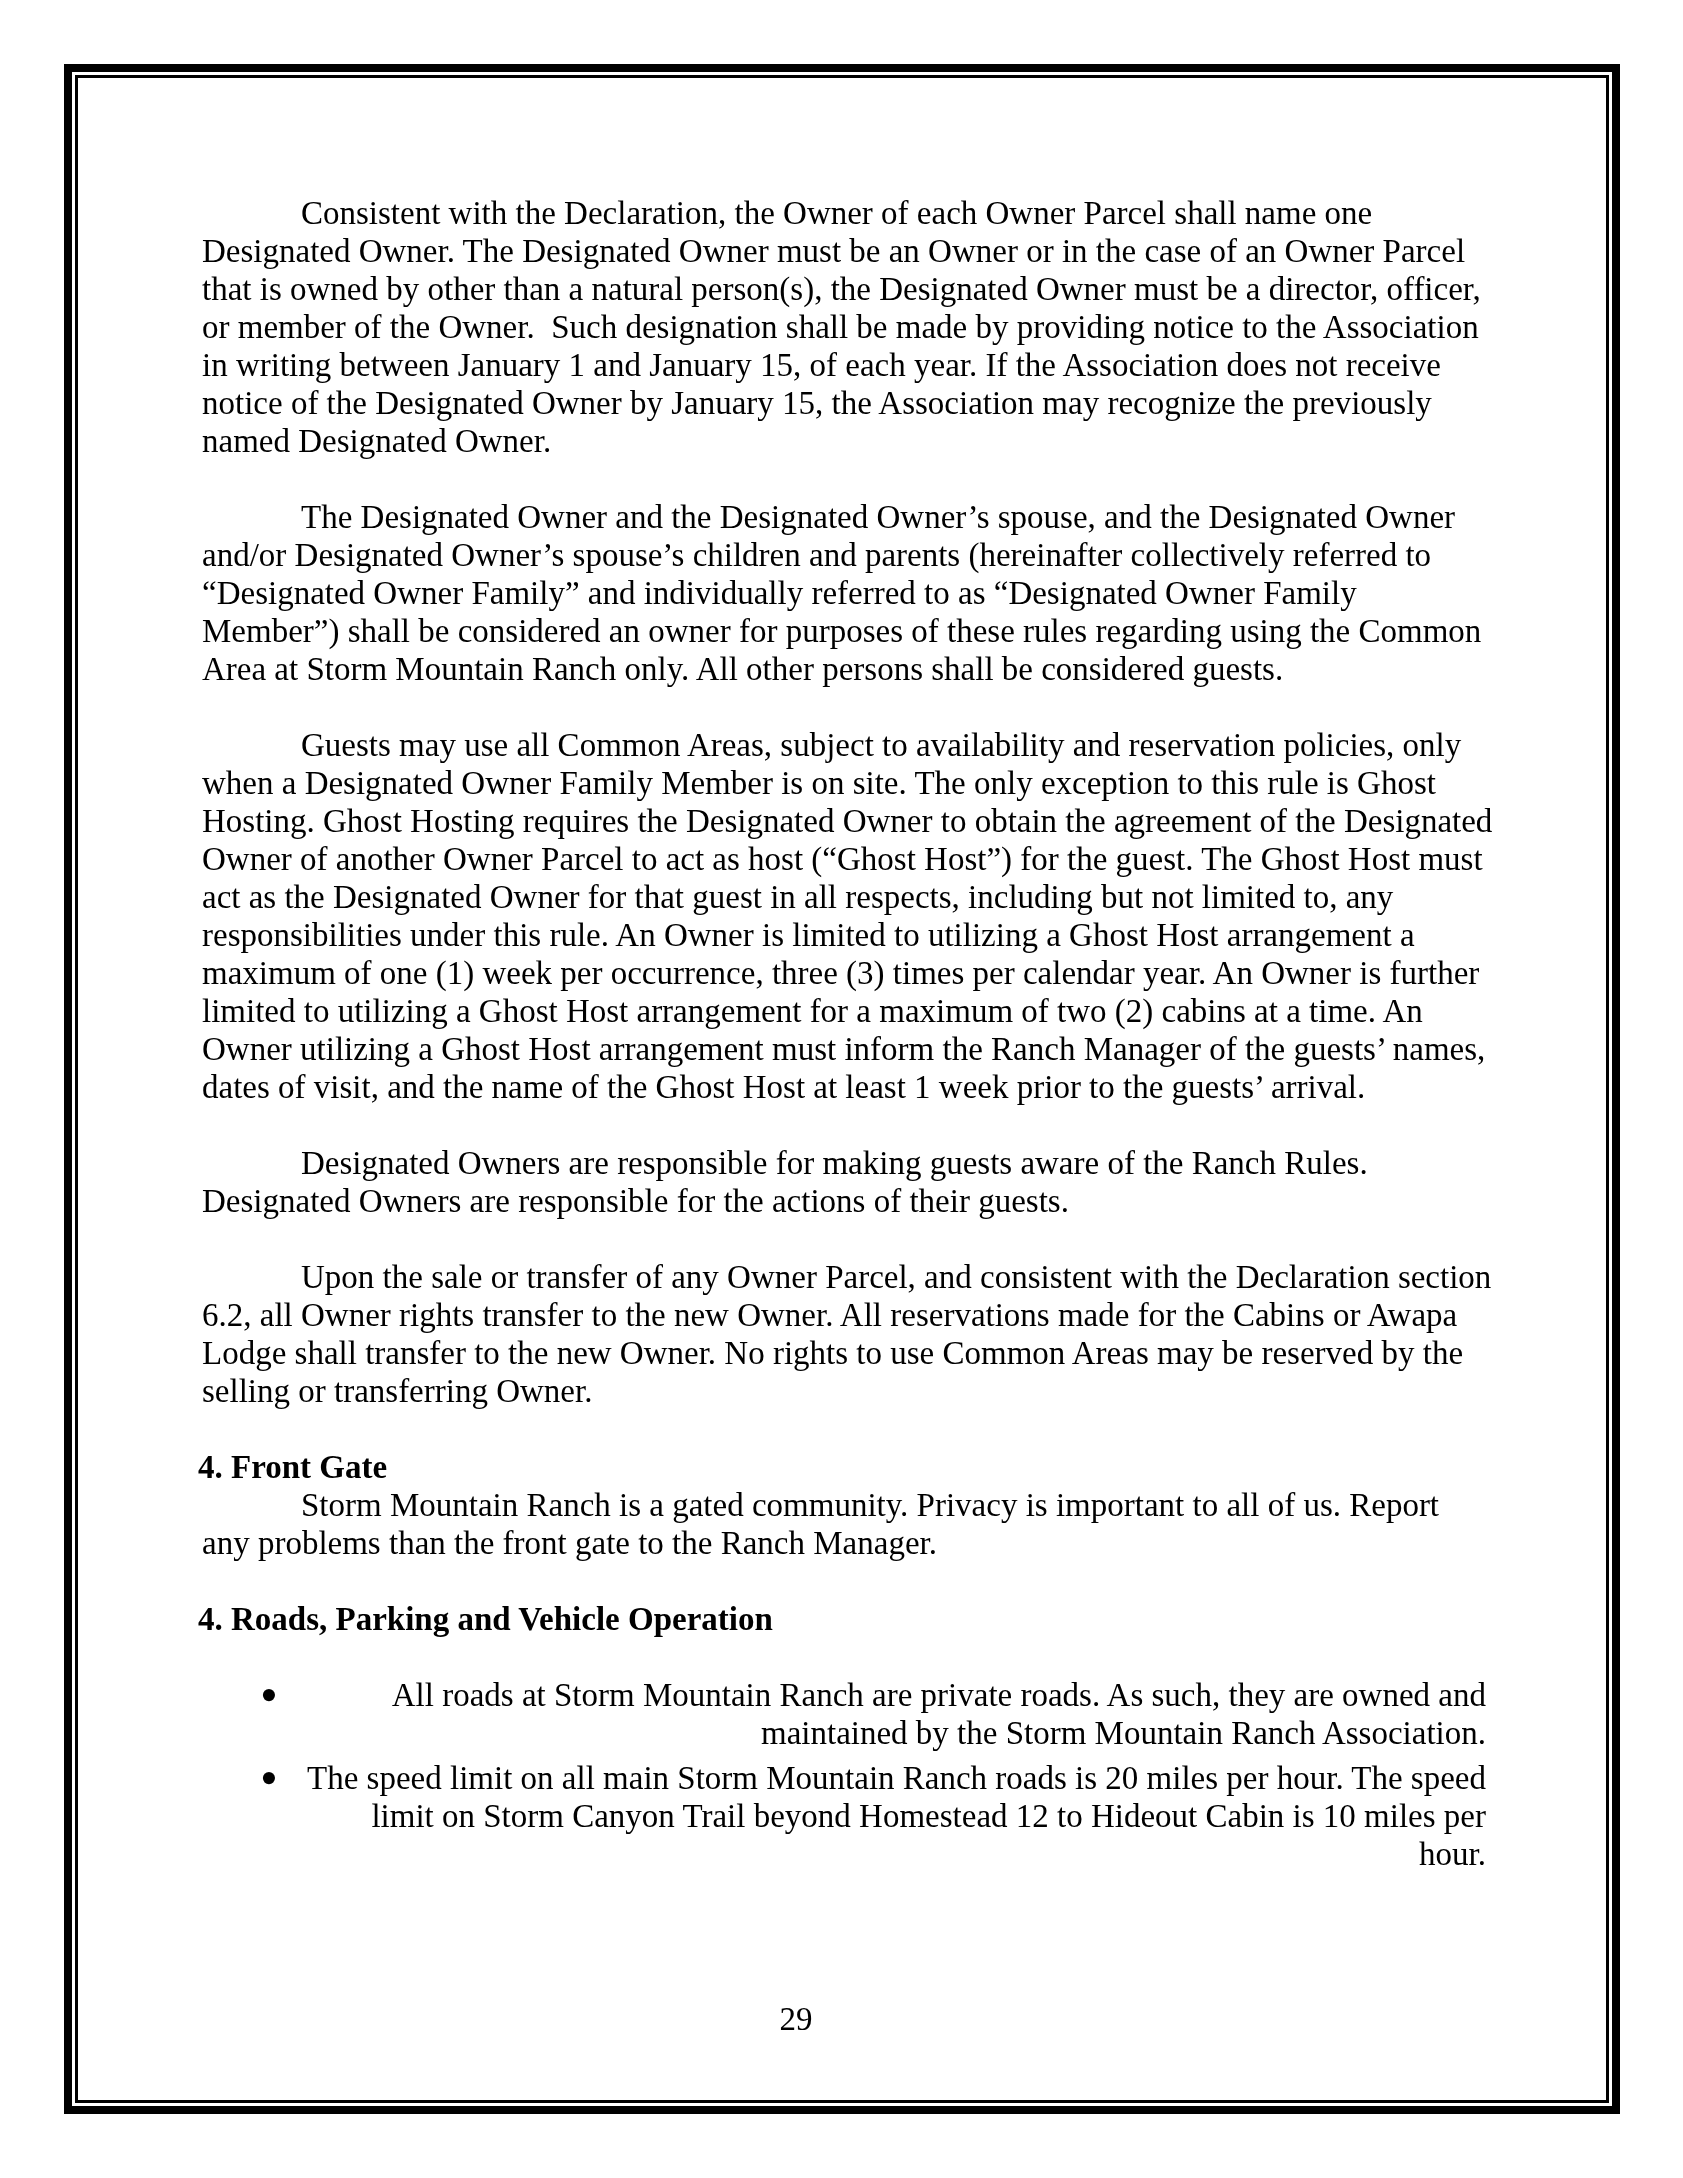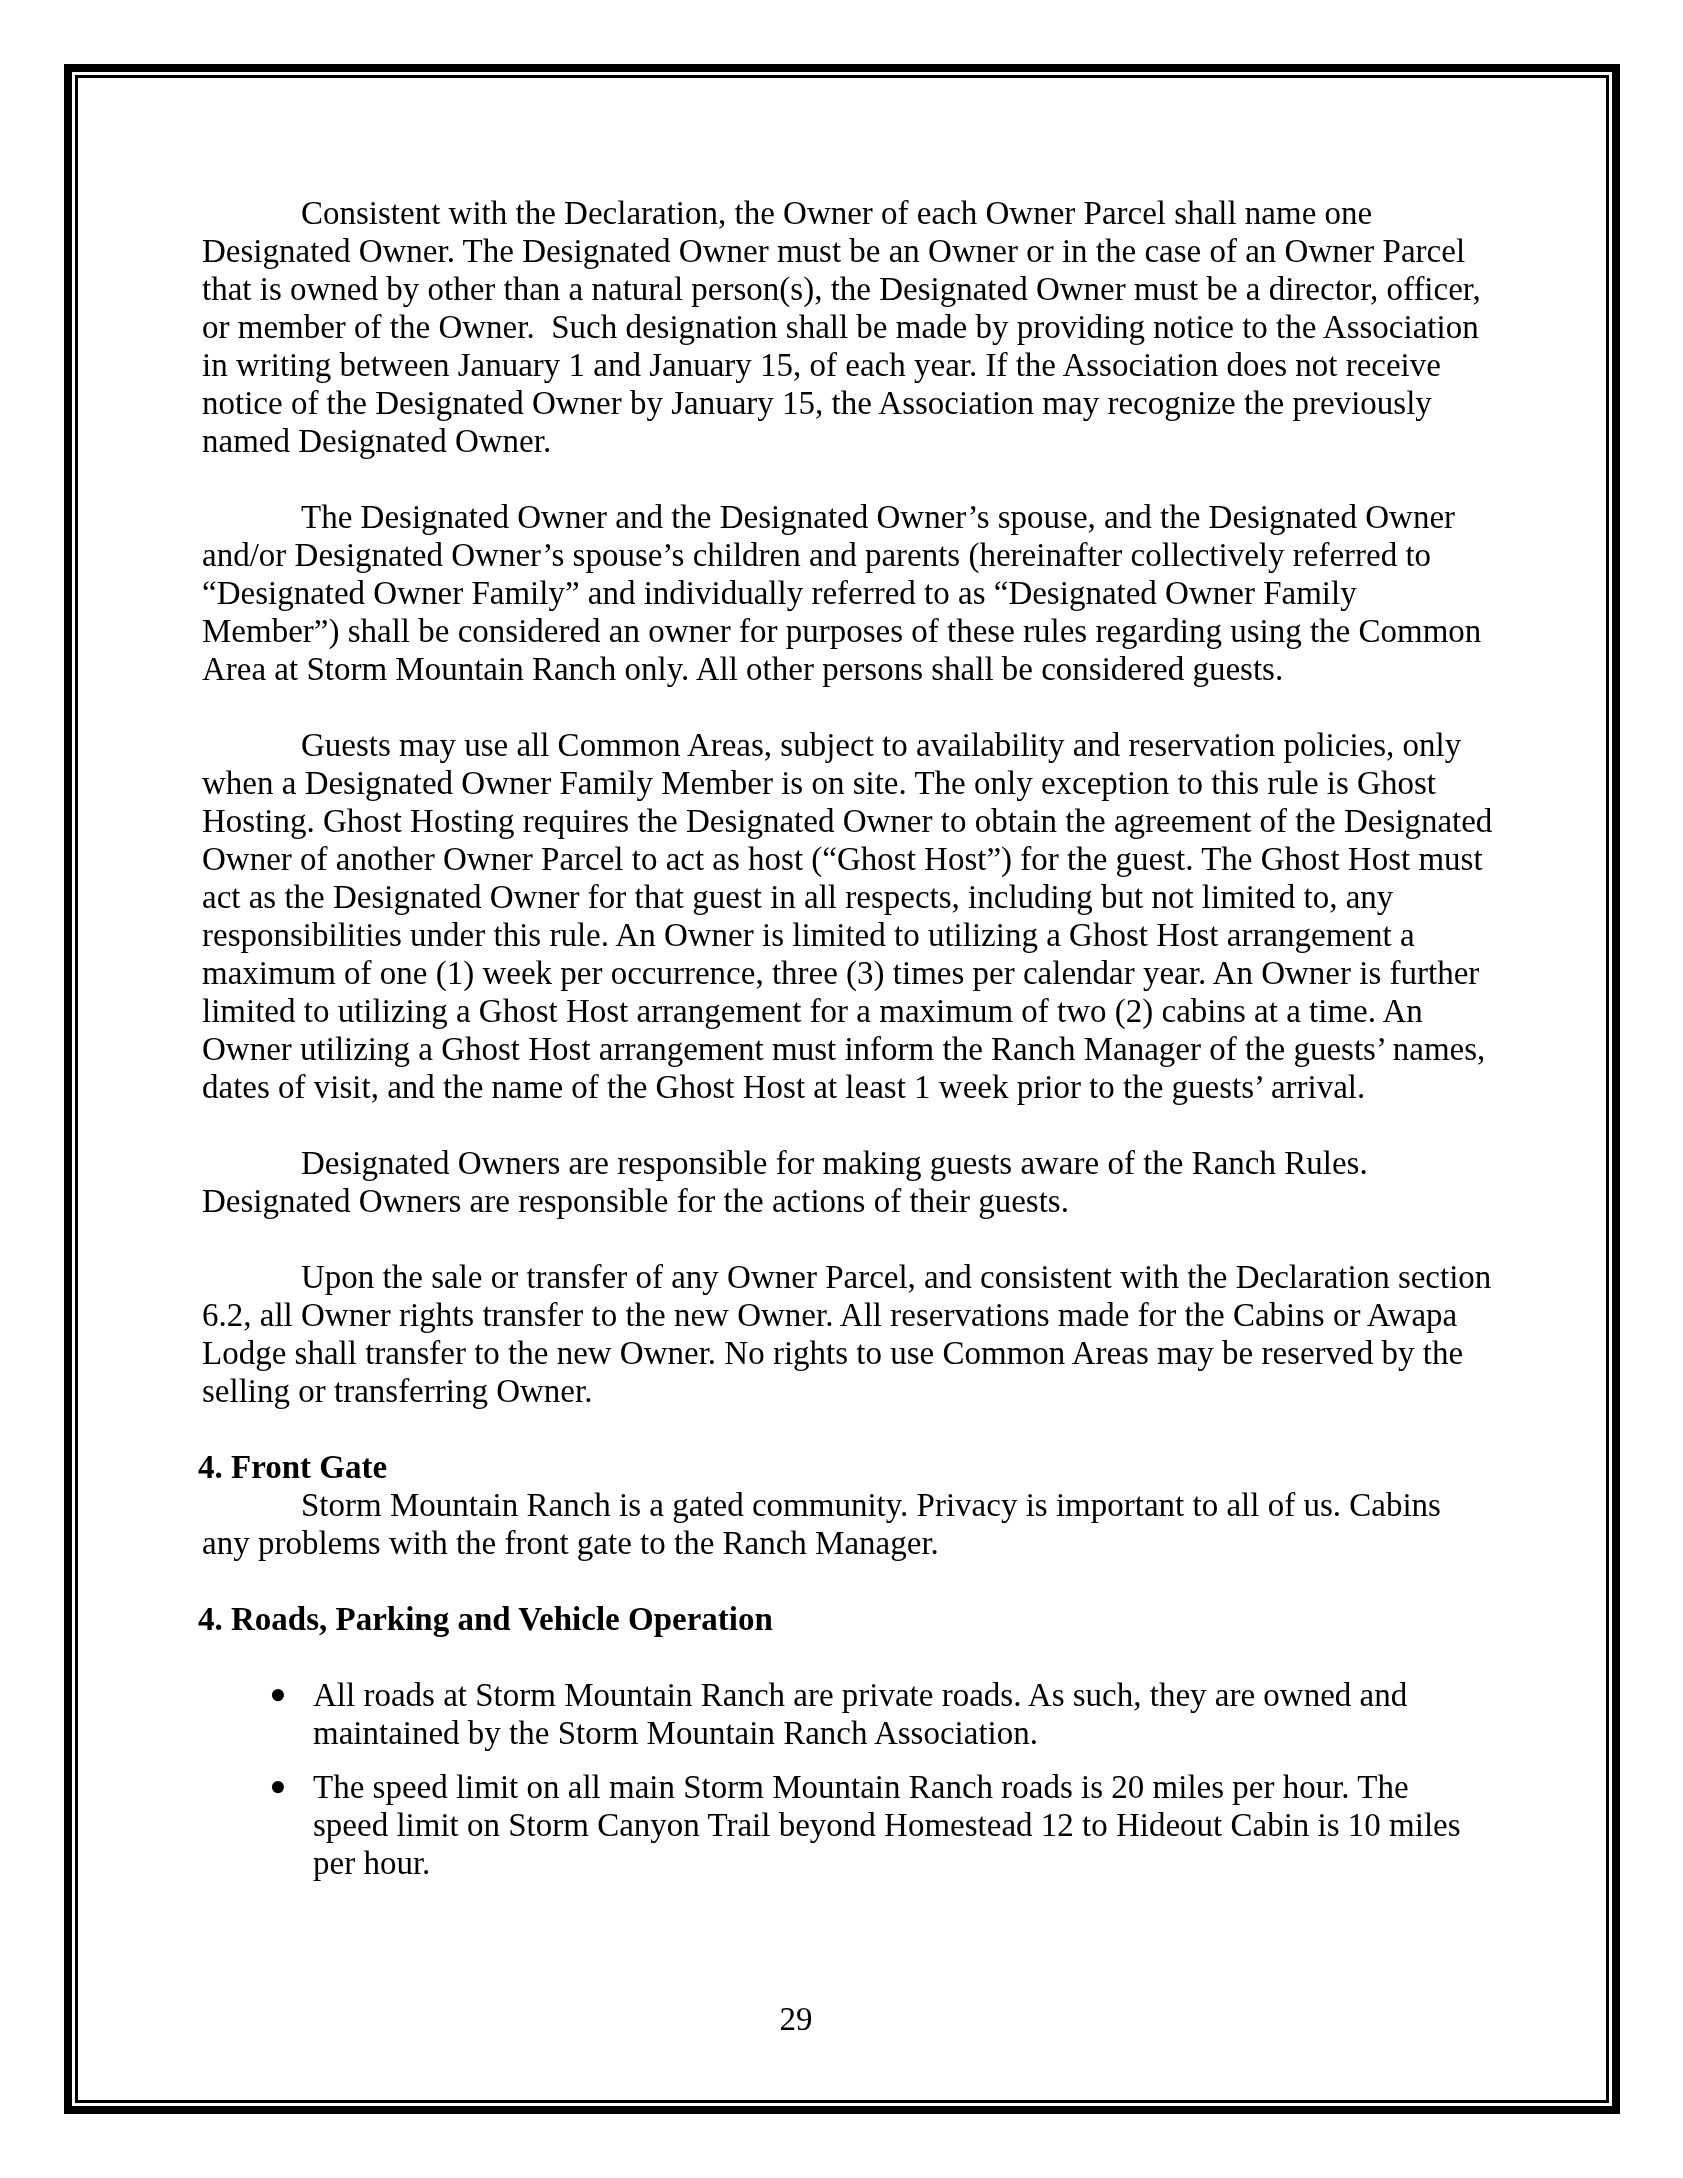--- a/index.html
+++ b/index.html
@@ -54,21 +54,22 @@
     line-height: 38px;
   }
   ul.bullets {
     margin: 38px 0 0 0;
     padding: 0;
     list-style: none;
   }
   ul.bullets li {
     position: relative;
     padding-left: 99px;
-    margin: 16px;
+    margin: 7px;
+    text-align: right;
   }
   ul.bullets li::before {
     content: "\2022";
     position: absolute;
     left: 55px;
     top: 0;
     font-size: 51px;
     line-height: 38px;
   }
   .footer {
@@ -89,21 +90,21 @@
 </div>
 
 <div class="content">
   <p class="para first">Consistent with the Declaration, the Owner of each Owner Parcel shall name one Designated Owner. The Designated Owner must be an Owner or in the case of an Owner Parcel that is owned by other than a natural person(s), the Designated Owner must be a director, officer, or member of the Owner.&nbsp; Such designation shall be made by providing notice to the Association in writing between January 1 and January 15, of each year. If the Association does not receive notice of the Designated Owner by January 15, the Association may recognize the previously named Designated Owner.</p>
   <p class="para">The Designated Owner and the Designated Owner’s spouse, and the Designated Owner and/or Designated Owner’s spouse’s children and parents (hereinafter collectively referred to “Designated Owner Family” and individually referred to as “Designated Owner Family Member”) shall be considered an owner for purposes of these rules regarding using the Common Area at Storm Mountain Ranch only. All other persons shall be considered guests.</p>
   <p class="para">Guests may use all Common Areas, subject to availability and reservation policies, only when a Designated Owner Family Member is on site. The only exception to this rule is Ghost Hosting. Ghost Hosting requires the Designated Owner to obtain the agreement of the Designated Owner of another Owner Parcel to act as host (“Ghost Host”) for the guest. The Ghost Host must act as the Designated Owner for that guest in all respects, including but not limited to, any responsibilities under this rule. An Owner is limited to utilizing a Ghost Host arrangement a maximum of one (1) week per occurrence, three (3) times per calendar year. An Owner is further limited to utilizing a Ghost Host arrangement for a maximum of two (2) cabins at a time. An Owner utilizing a Ghost Host arrangement must inform the Ranch Manager of the guests’ names, dates of visit, and the name of the Ghost Host at least 1 week prior to the guests’ arrival.</p>
   <p class="para">Designated Owners are responsible for making guests aware of the Ranch Rules. Designated Owners are responsible for the actions of their guests.</p>
   <p class="para">Upon the sale or transfer of any Owner Parcel, and consistent with the Declaration section 6.2, all Owner rights transfer to the new Owner. All reservations made for the Cabins or Awapa Lodge shall transfer to the new Owner. No rights to use Common Areas may be reserved by the selling or transferring Owner.</p>
 
   <h2 class="heading">4. Front Gate</h2>
-  <p class="para after-heading">Storm Mountain Ranch is a gated community. Privacy is important to all of us. Cabins any problems with the front gate to the Ranch Manager.</p>
+  <p class="para after-heading">Storm Mountain Ranch is a gated community. Privacy is important to all of us. Report any problems than the front gate to the Ranch Manager.</p>
 
   <h2 class="heading">4. Roads, Parking and Vehicle Operation</h2>
   <ul class="bullets">
     <li>All roads at Storm Mountain Ranch are private roads. As such, they are owned and maintained by the Storm Mountain Ranch Association.</li>
     <li>The speed limit on all main Storm Mountain Ranch roads is 20 miles per hour. The speed limit on Storm Canyon Trail beyond Homestead 12 to Hideout Cabin is 10 miles per hour.</li>
   </ul>
 </div>
 
 <div class="footer">29</div>
 

